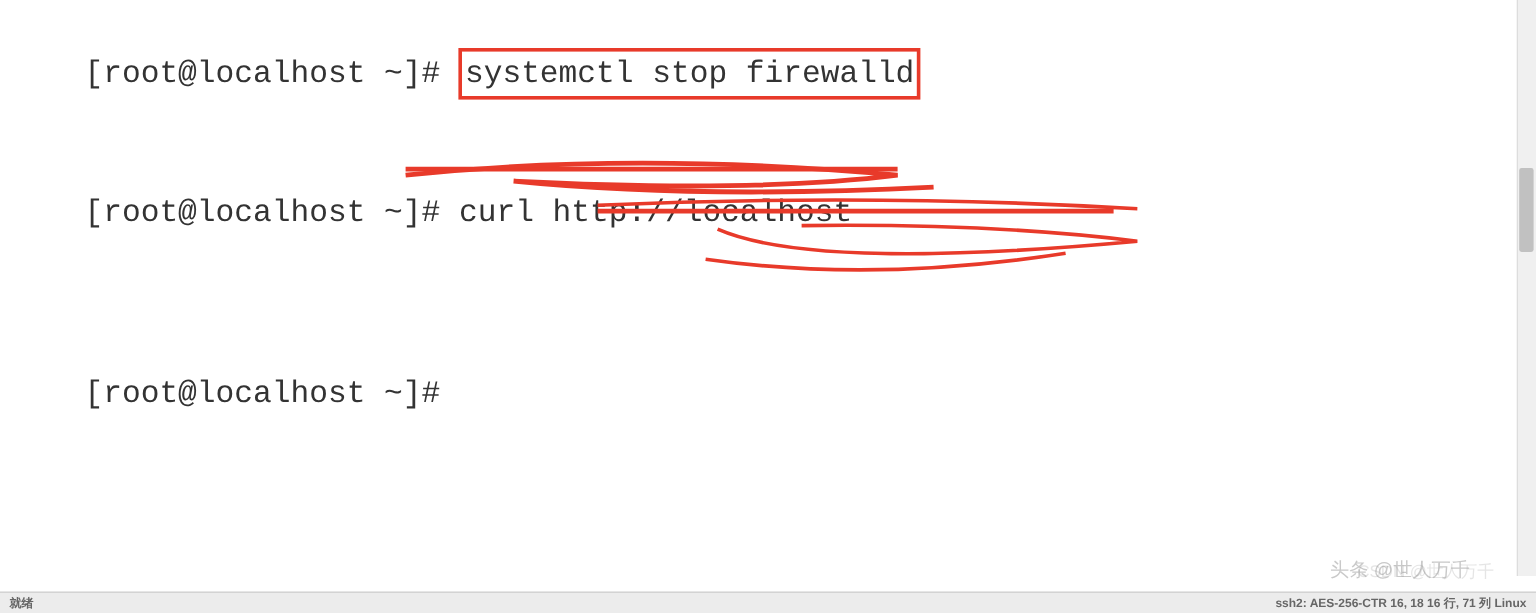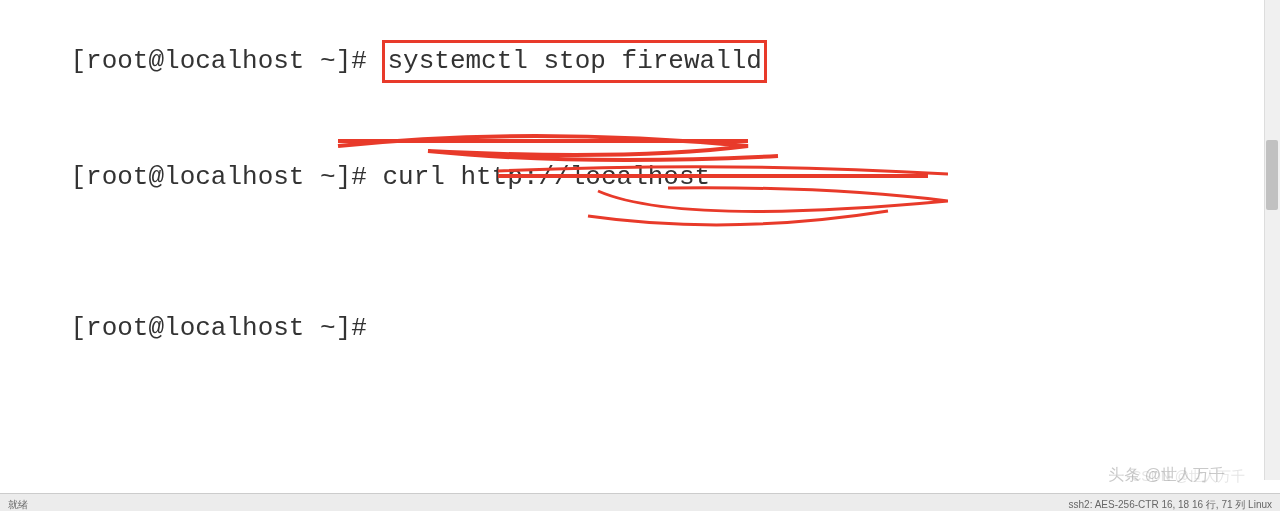--- a/index.html
+++ b/index.html
@@ -56,23 +56,24 @@
       bottom: 0;
       left: 0;
       right: 0;
       height: 18px;
       background: #ececec;
       border-top: 1px solid #ccc;
       font-size: 10px;
       color: #666;
       display: flex;
       justify-content: space-between;
-      align-items: flex-start;
+      align-items: center;
       padding: 4px 8px;
       font-family: sans-serif;
+      font-weight: bold;
     }
     .watermark {
       position: absolute;
       right: 55px;
       bottom: 25px;
       font-family: sans-serif;
       font-size: 16px;
       color: rgba(100,100,100,0.35);
       font-weight: 500;
     }

